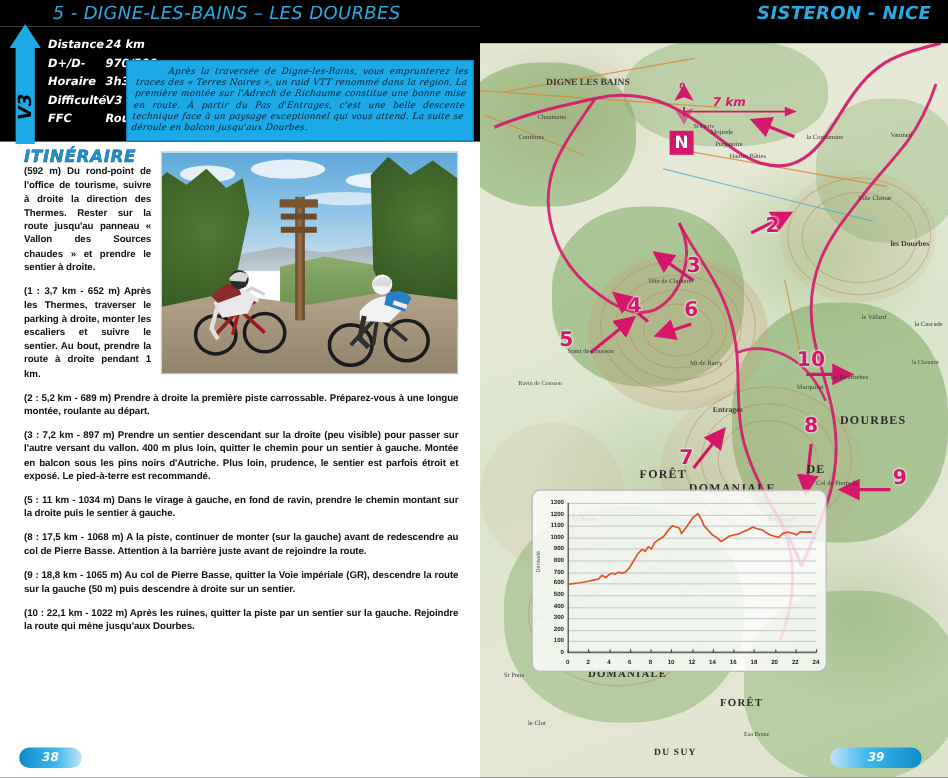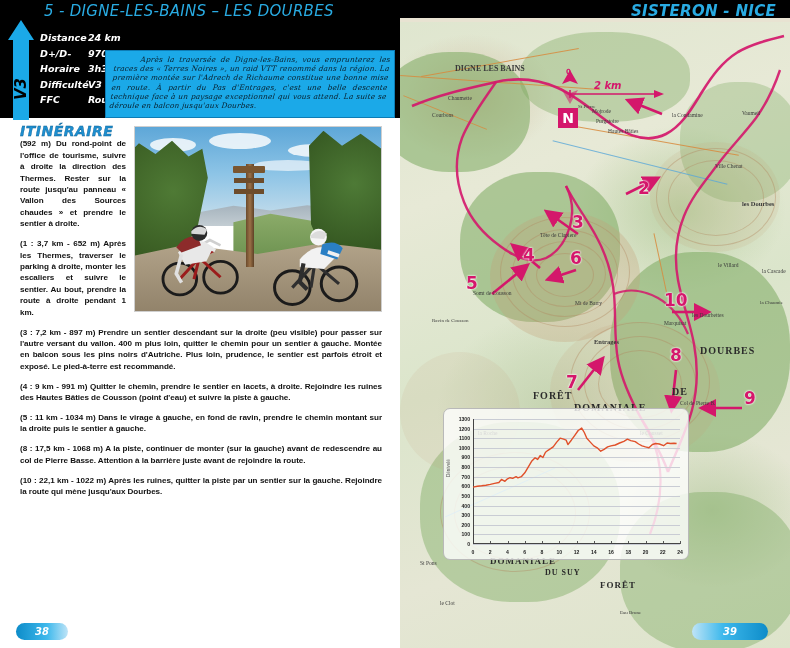--- a/index.html
+++ b/index.html
@@ -118,21 +118,21 @@
   .rider { position:absolute; }
   .r1 { left: 8%; top: 40%; width: 36%; height: 54%; }
   .r2 { left: 54%; top: 44%; width: 38%; height: 54%; }
 
   
   .right-page {
     width: 390px; height: 648px; position: relative; flex: 0 0 390px;
     overflow: hidden; background: #e8e3d2;
   }
   .right-header {
-    position: absolute; left:0; top:0; width:100%; height: 18px;
+    position: absolute; left:0; top:0; width:100%; height: 36px;
     background: #000; z-index: 30;
   }
   .dest-title {
     position: absolute; right: 14px; top: 2px;
     color: #29abe2; font-size: 15px; font-weight: bold; font-style: italic;
     font-family: "DejaVu Sans", sans-serif; letter-spacing: .3px;
   }
   .map {
     position: absolute; left:0; top:22px; width: 390px; height: 626px;
     background:
@@ -322,24 +322,25 @@
             <circle cx="54" cy="28" r="9" fill="#f5f5f5"></circle>
             <path d="M46 26 q8 -8 17 -2 l-3 6 -14 -1 z" fill="#dcdcdc"></path>
             <path d="M38 56 l-4 20 8 8" stroke="#2e2e2e" stroke-width="4.5" fill="none"></path>
             <path d="M64 44 l12 4" stroke="#f0f0f0" stroke-width="4" fill="none"></path>
           </svg>
         </div>
       </div>
 
       <div class="para first"><span class="itineraire-head">ITINÉRAIRE</span><span>(592 m) Du rond-point de l'office de tourisme, suivre à droite la direction des Thermes. Rester sur la route jusqu'au panneau « Vallon des Sources chaudes » et prendre le sentier à droite.</span></div>
       <div class="para">(1 : 3,7 km - 652 m) Après les Thermes, traverser le parking à droite, monter les escaliers et suivre le sentier. Au bout, prendre la route à droite pendant 1 km.</div>
+      <div class="para">(2 : 5,2 km - 689 m) Prendre à droite la première piste carrossable. Préparez-vous à une longue montée, roulante au départ.</div>
       <div class="para">(3 : 7,2 km - 897 m) Prendre un sentier descendant sur la droite (peu visible) pour passer sur l'autre versant du vallon. 400 m plus loin, quitter le chemin pour un sentier à gauche. Montée en balcon sous les pins noirs d'Autriche. Plus loin, prudence, le sentier est parfois étroit et exposé. Le pied-à-terre est recommandé.</div>
-      <div class="para">(4 : 9 km - 991 m) Quitter le chemin, prendre le sentier en lacets, à droite. Rejoindre les ruines des Hautes Bâties de Cousson (point d'eau) et suivre la piste à gauche.</div>
       <div class="para">(5 : 11 km - 1034 m) Dans le virage à gauche, en fond de ravin, prendre le chemin montant sur la droite puis le sentier à gauche.</div>
       <div class="para">(8 : 17,5 km - 1068 m) A la piste, continuer de monter (sur la gauche) avant de redescendre au col de Pierre Basse. Attention à la barrière juste avant de rejoindre la route.</div>
+      <div class="para">(9 : 18,8 km - 1065 m) Au col de Pierre Basse, quitter la Voie impériale (GR), descendre la route sur la gauche (50 m) puis descendre à droite sur un sentier.</div>
       <div class="para">(10 : 22,1 km - 1022 m) Après les ruines, quitter la piste par un sentier sur la gauche. Rejoindre la route qui mène jusqu'aux Dourbes.</div>
     </div>
 
     <div class="bottom-strip"></div>
     <div class="pagenum left">38</div>
   </div>
 
   <div class="right-page">
     <div class="right-header">
       <div class="dest-title">SISTERON - NICE</div>
@@ -426,21 +427,21 @@
         <div class="n-box">N</div>
       </div>
       <div class="scale-0">0</div>
       <div class="scalebar">
         <svg width="96" height="8" viewBox="0 0 96 8">
           <line x1="2" y1="4" x2="90" y2="4" stroke="#d4176b" stroke-width="1.6"></line>
           <polygon points="96,4 86,0 86,8" fill="#d4176b"></polygon>
           <line x1="2" y1="0" x2="2" y2="8" stroke="#d4176b" stroke-width="1.6"></line>
         </svg>
       </div>
-      <div class="scale-text">2 km</div>
+      <div class="scale-text">7 km</div>
     </div>
 
     <div id="map-labels">
         <div class="town-label" style="left: 55px; top: 64px; font-size: 8px; font-weight: bold;">DIGNE LES BAINS</div>
         <div class="town-label" style="left: 342px; top: 200px; font-size: 6.5px; font-weight: bold;">les Dourbes</div>
         <div class="town-label" style="left: 194px; top: 338px; font-size: 6.5px; font-weight: bold;">Entrages</div>
         <div class="town-label" style="left: 73px; top: 290px; font-size: 5.5px;">Somt de Cousson</div>
         <div class="town-label" style="left: 208px; top: 128px; font-size: 5.5px;">Hautes Bâties</div>
         <div class="town-label" style="left: 140px; top: 232px; font-size: 5.5px;">Tête de Clapiere</div>
         <div class="town-label" style="left: 175px; top: 300px; font-size: 5.5px;">Mt de Barry</div>
@@ -463,21 +464,21 @@
         <div class="town-label" style="left: 360px; top: 300px; font-size: 5px;">la Chaumie</div>
         <div class="town-label" style="left: 40px; top: 600px; font-size: 5.5px;">le Clot</div>
         <div class="town-label" style="left: 20px; top: 560px; font-size: 5.5px;">St Pons</div>
         <div class="town-label" style="left: 220px; top: 610px; font-size: 5px;">Eau Brune</div>
         <div class="big-label" style="left: 133px; top: 390px; font-size: 10px;">FORÊT</div>
         <div class="big-label" style="left: 174px; top: 402px; font-size: 10px;">DOMANIALE</div>
         <div class="big-label" style="left: 272px; top: 386px; font-size: 10px;">DE</div>
         <div class="big-label" style="left: 300px; top: 345px; font-size: 10px;">DOURBES</div>
         <div class="big-label" style="left: 90px; top: 556px; font-size: 9px;">DOMANIALE</div>
         <div class="big-label" style="left: 200px; top: 580px; font-size: 9px;">FORÊT</div>
-        <div class="big-label" style="left: 105px; top: 568px; font-size: 8px; padding-left: 40px;">DU SUY</div>
+        <div class="big-label" style="left: 105px; top: 622px; font-size: 8px; padding-left: 40px;">DU SUY</div>
       </div>
     <div id="map-waypoints">
         <div class="wp" style="left: 238px; top: 178px;">2</div>
         <div class="wp" style="left: 172px; top: 212px;">3</div>
         <div class="wp" style="left: 123px; top: 245px;">4</div>
         <div class="wp" style="left: 66px; top: 273px;">5</div>
         <div class="wp" style="left: 170px; top: 248px;">6</div>
         <div class="wp" style="left: 166px; top: 372px;">7</div>
         <div class="wp" style="left: 270px; top: 345px;">8</div>
         <div class="wp" style="left: 344px; top: 388px;">9</div>

